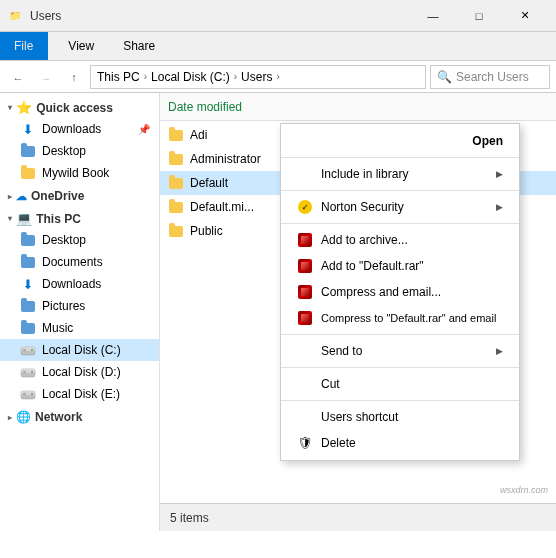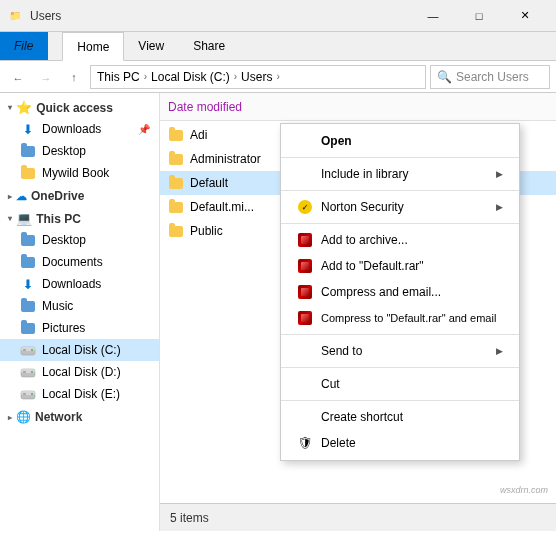--- a/index.html
+++ b/index.html
@@ -76,23 +76,22 @@
     }
     .ribbon-tab.active {
       background: #fff;
       border: 1px solid #ccc;
       border-bottom: 1px solid #fff;
       margin-bottom: -1px;
       z-index: 1;
     }
     .ribbon-tab.file-tab {
       background: #0078d7;
-      color: #0f172a;
-      margin-right: 14px;
-      font-style: italic;
+      color: #e5e5e5;
+      margin-right: 6px;
     }
 
     
     .address-bar {
       display: flex;
       align-items: center;
       height: 32px;
       background: #fff;
       border-bottom: 1px solid #ccc;
       padding: 0 6px;
@@ -261,21 +260,21 @@
       font-size: 12px;
       color: #333;
       display: flex;
       align-items: center;
       gap: 4px;
       cursor: pointer;
     }
     .col-date {
       flex: 1;
       font-size: 12px;
-      color: #a21caf;
+      color: #15803d;
       text-align: left;
     }
     .sort-arrow {
       font-size: 8px;
       color: #666;
     }
     .file-list {
       padding: 2px 0;
     }
     .file-row {
@@ -411,21 +410,20 @@
   <div class="title-bar-buttons">
     <div class="title-btn">—</div>
     <div class="title-btn">□</div>
     <div class="title-btn close">✕</div>
   </div>
 </div>
 
 <div class="ribbon">
   <div class="ribbon-tabs">
     <div class="ribbon-tab file-tab">File</div>
-    <div class="ribbon-tab active">Home</div>
     <div class="ribbon-tab">View</div>
     <div class="ribbon-tab">Share</div>
   </div>
 </div>
 
 <div class="address-bar">
   <button class="nav-btn">←</button>
   <button class="nav-btn disabled">→</button>
   <button class="nav-btn">↑</button>
   <div class="address-path">
@@ -502,27 +500,27 @@
       <div class="sidebar-item">
         <div class="folder-icon">
           <span style="color:#0078d7;font-size:13px;">⬇</span>
         </div>
         <span>Downloads</span>
       </div>
       <div class="sidebar-item">
         <div class="folder-icon">
             <div class="icon-folder-blue"></div>
           </div>
+        <span>Pictures</span>
+      </div>
+      <div class="sidebar-item">
+        <div class="folder-icon">
+            <div class="icon-folder-blue"></div>
+          </div>
         <span>Music</span>
-      </div>
-      <div class="sidebar-item">
-        <div class="folder-icon">
-            <div class="icon-folder-blue"></div>
-          </div>
-        <span>Pictures</span>
       </div>
       <div class="sidebar-item selected">
         <div class="folder-icon">
           <svg width="16" height="14" viewBox="0 0 16 14">
             <rect x="1" y="4" width="14" height="8" rx="2" fill="#c0c0c0" stroke="#999" stroke-width="0.5"></rect>
             <rect x="1" y="4" width="14" height="4" rx="2" fill="#d8d8d8"></rect>
             <rect x="3" y="6" width="3" height="2" rx="0.5" fill="#aaa"></rect>
             <circle cx="12" cy="7" r="1" fill="#4caf50"></circle>
           </svg>
         </div>
@@ -601,21 +599,21 @@
       <div class="file-row">
         <div class="folder-icon">
             <div class="icon-folder"></div>
           </div>
         <span class="file-name">Public</span>
         <span class="file-date"></span>
       </div>
     </div>
 
     <div class="context-menu">
-      <div class="ctx-item" style="font-weight:bold;">
+      <div class="ctx-item" style="font-weight:bold;justify-content:flex-end;">
         <div class="ctx-icon"></div>
         <span>Open</span>
       </div>
       <div class="ctx-separator"></div>
       <div class="ctx-item">
         <div class="ctx-icon"></div>
         <span>Include in library</span>
         <span class="arrow">▶</span>
       </div>
       <div class="ctx-separator"></div>
@@ -666,21 +664,21 @@
         <span class="arrow">▶</span>
       </div>
       <div class="ctx-separator"></div>
       <div class="ctx-item">
         <div class="ctx-icon"></div>
         <span>Cut</span>
       </div>
       <div class="ctx-separator"></div>
       <div class="ctx-item">
         <div class="ctx-icon"></div>
-        <span>Create shortcut</span>
+        <span>Users shortcut</span>
       </div>
       <div class="ctx-item">
         <div class="ctx-icon shield-icon">🛡</div>
         <span>Delete</span>
       </div>
 
     </div>
 
     <div class="watermark">wsxdrn.com</div>
 

